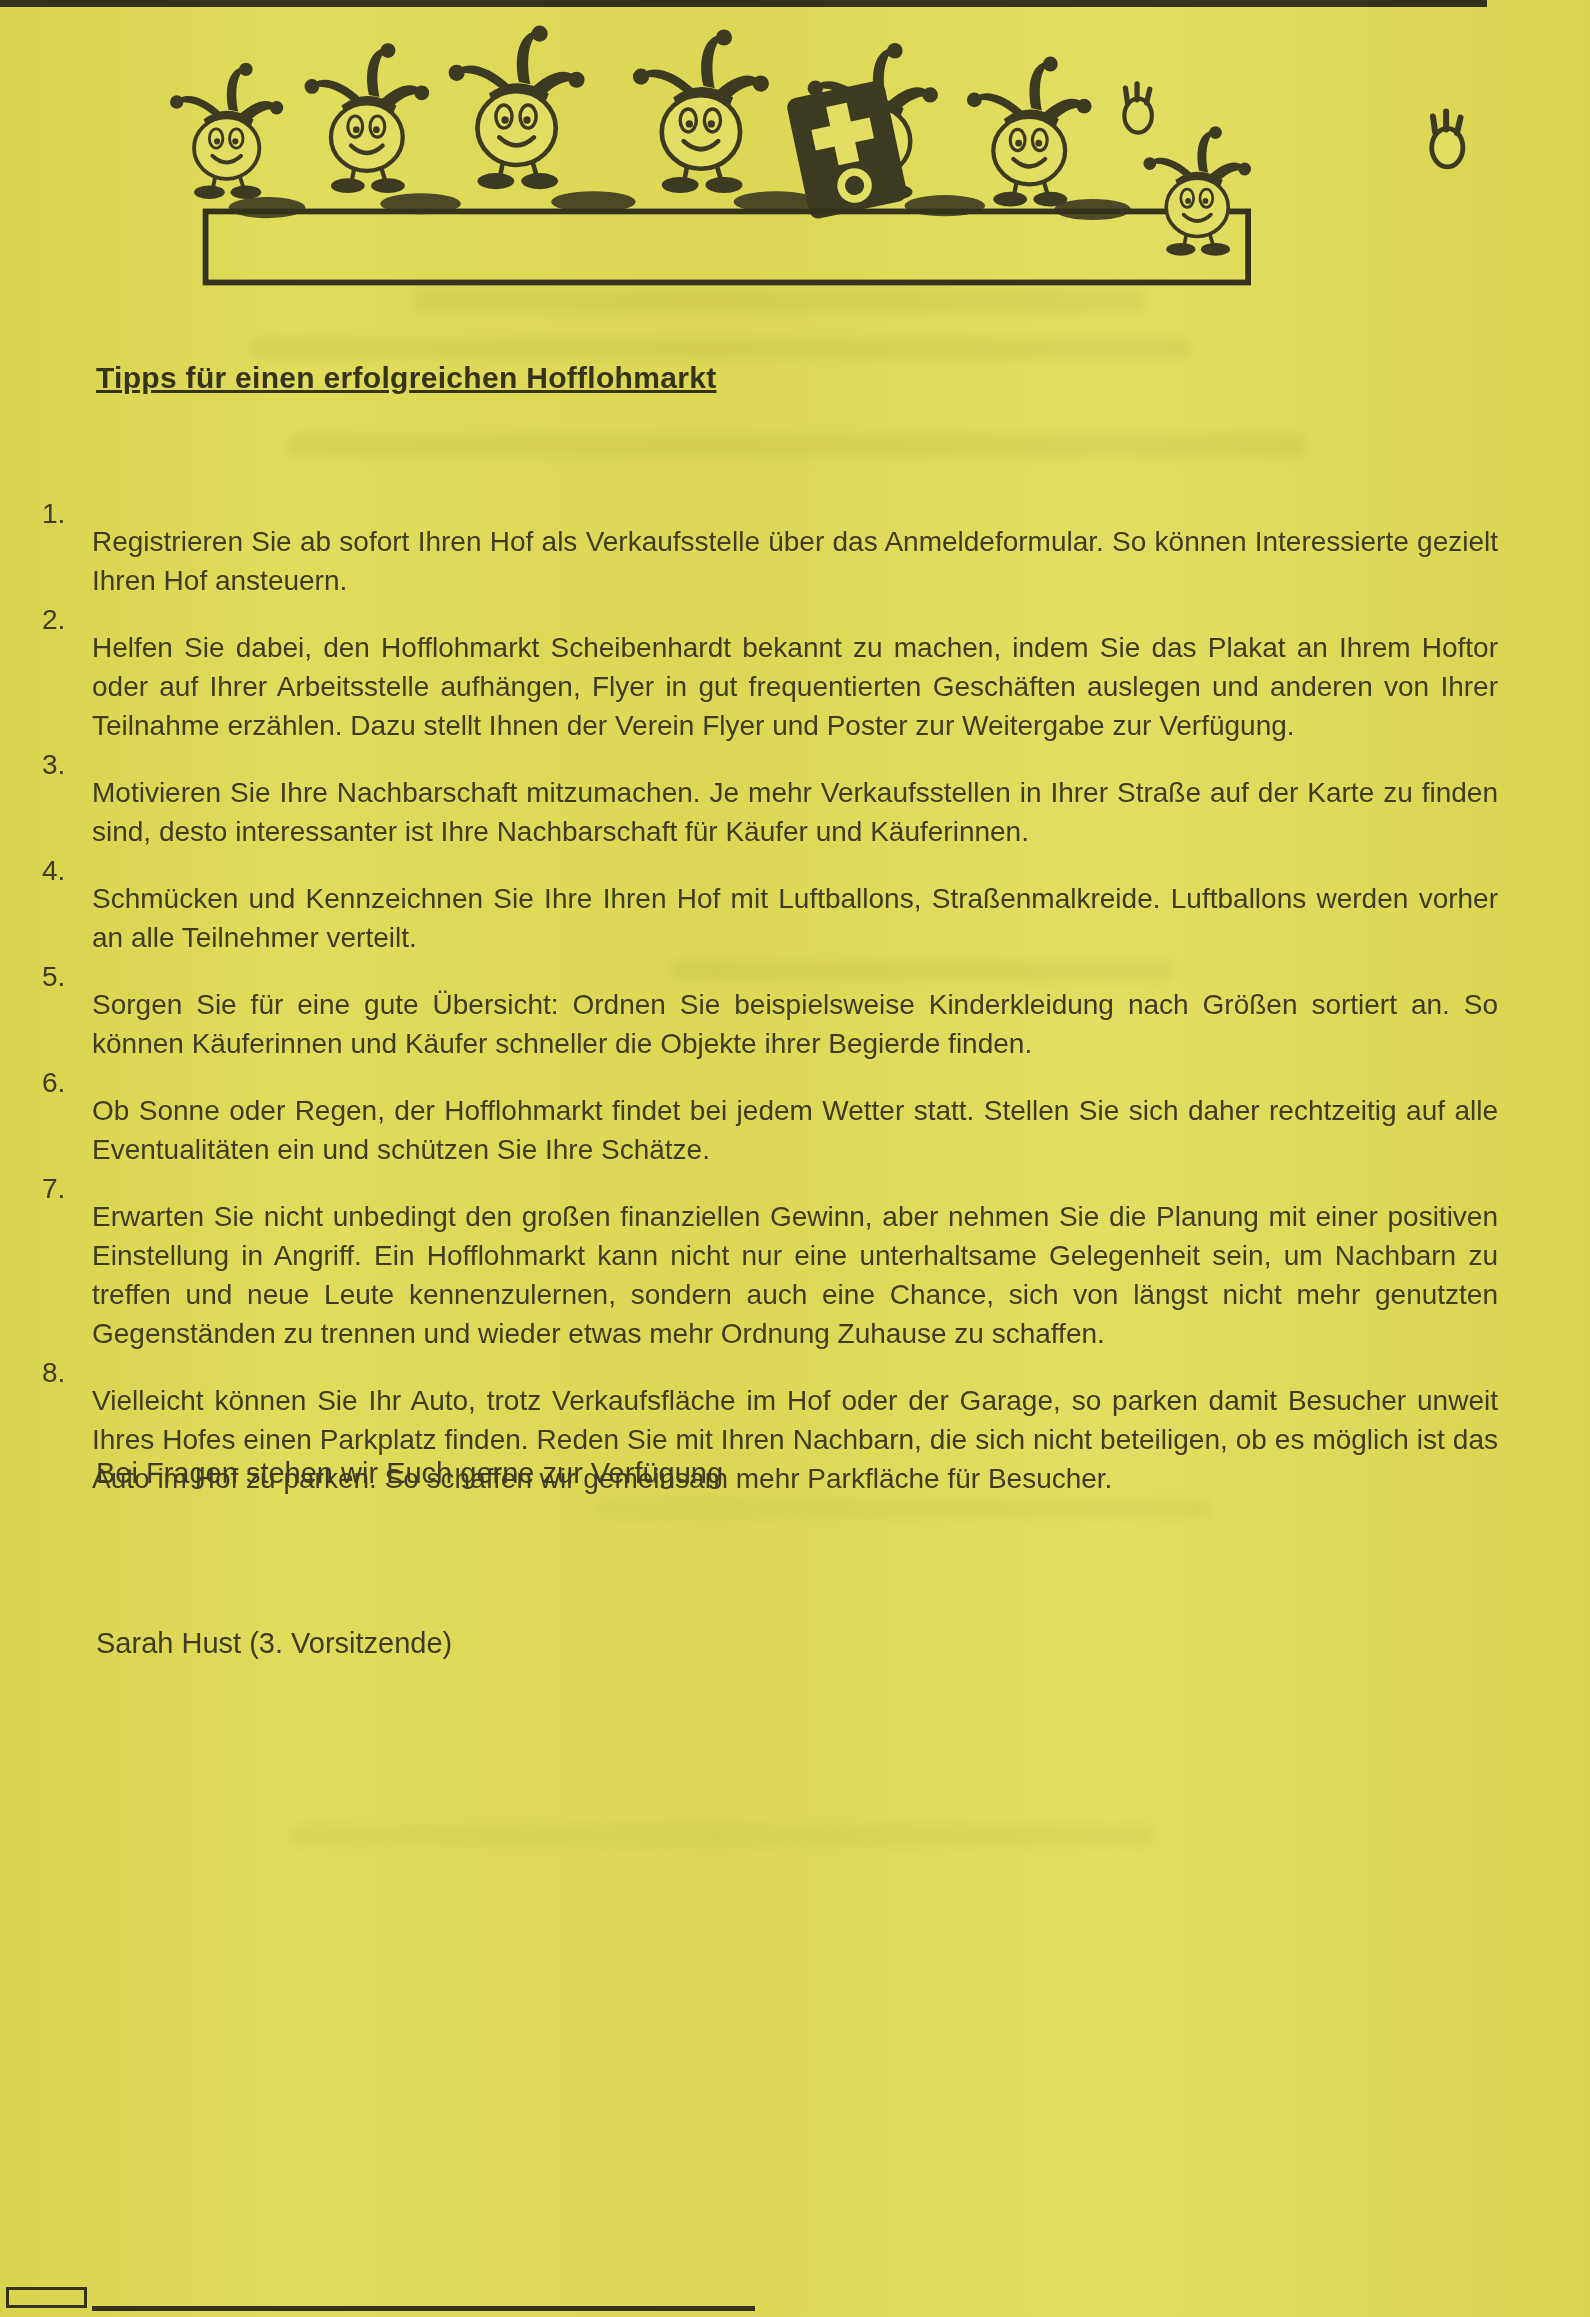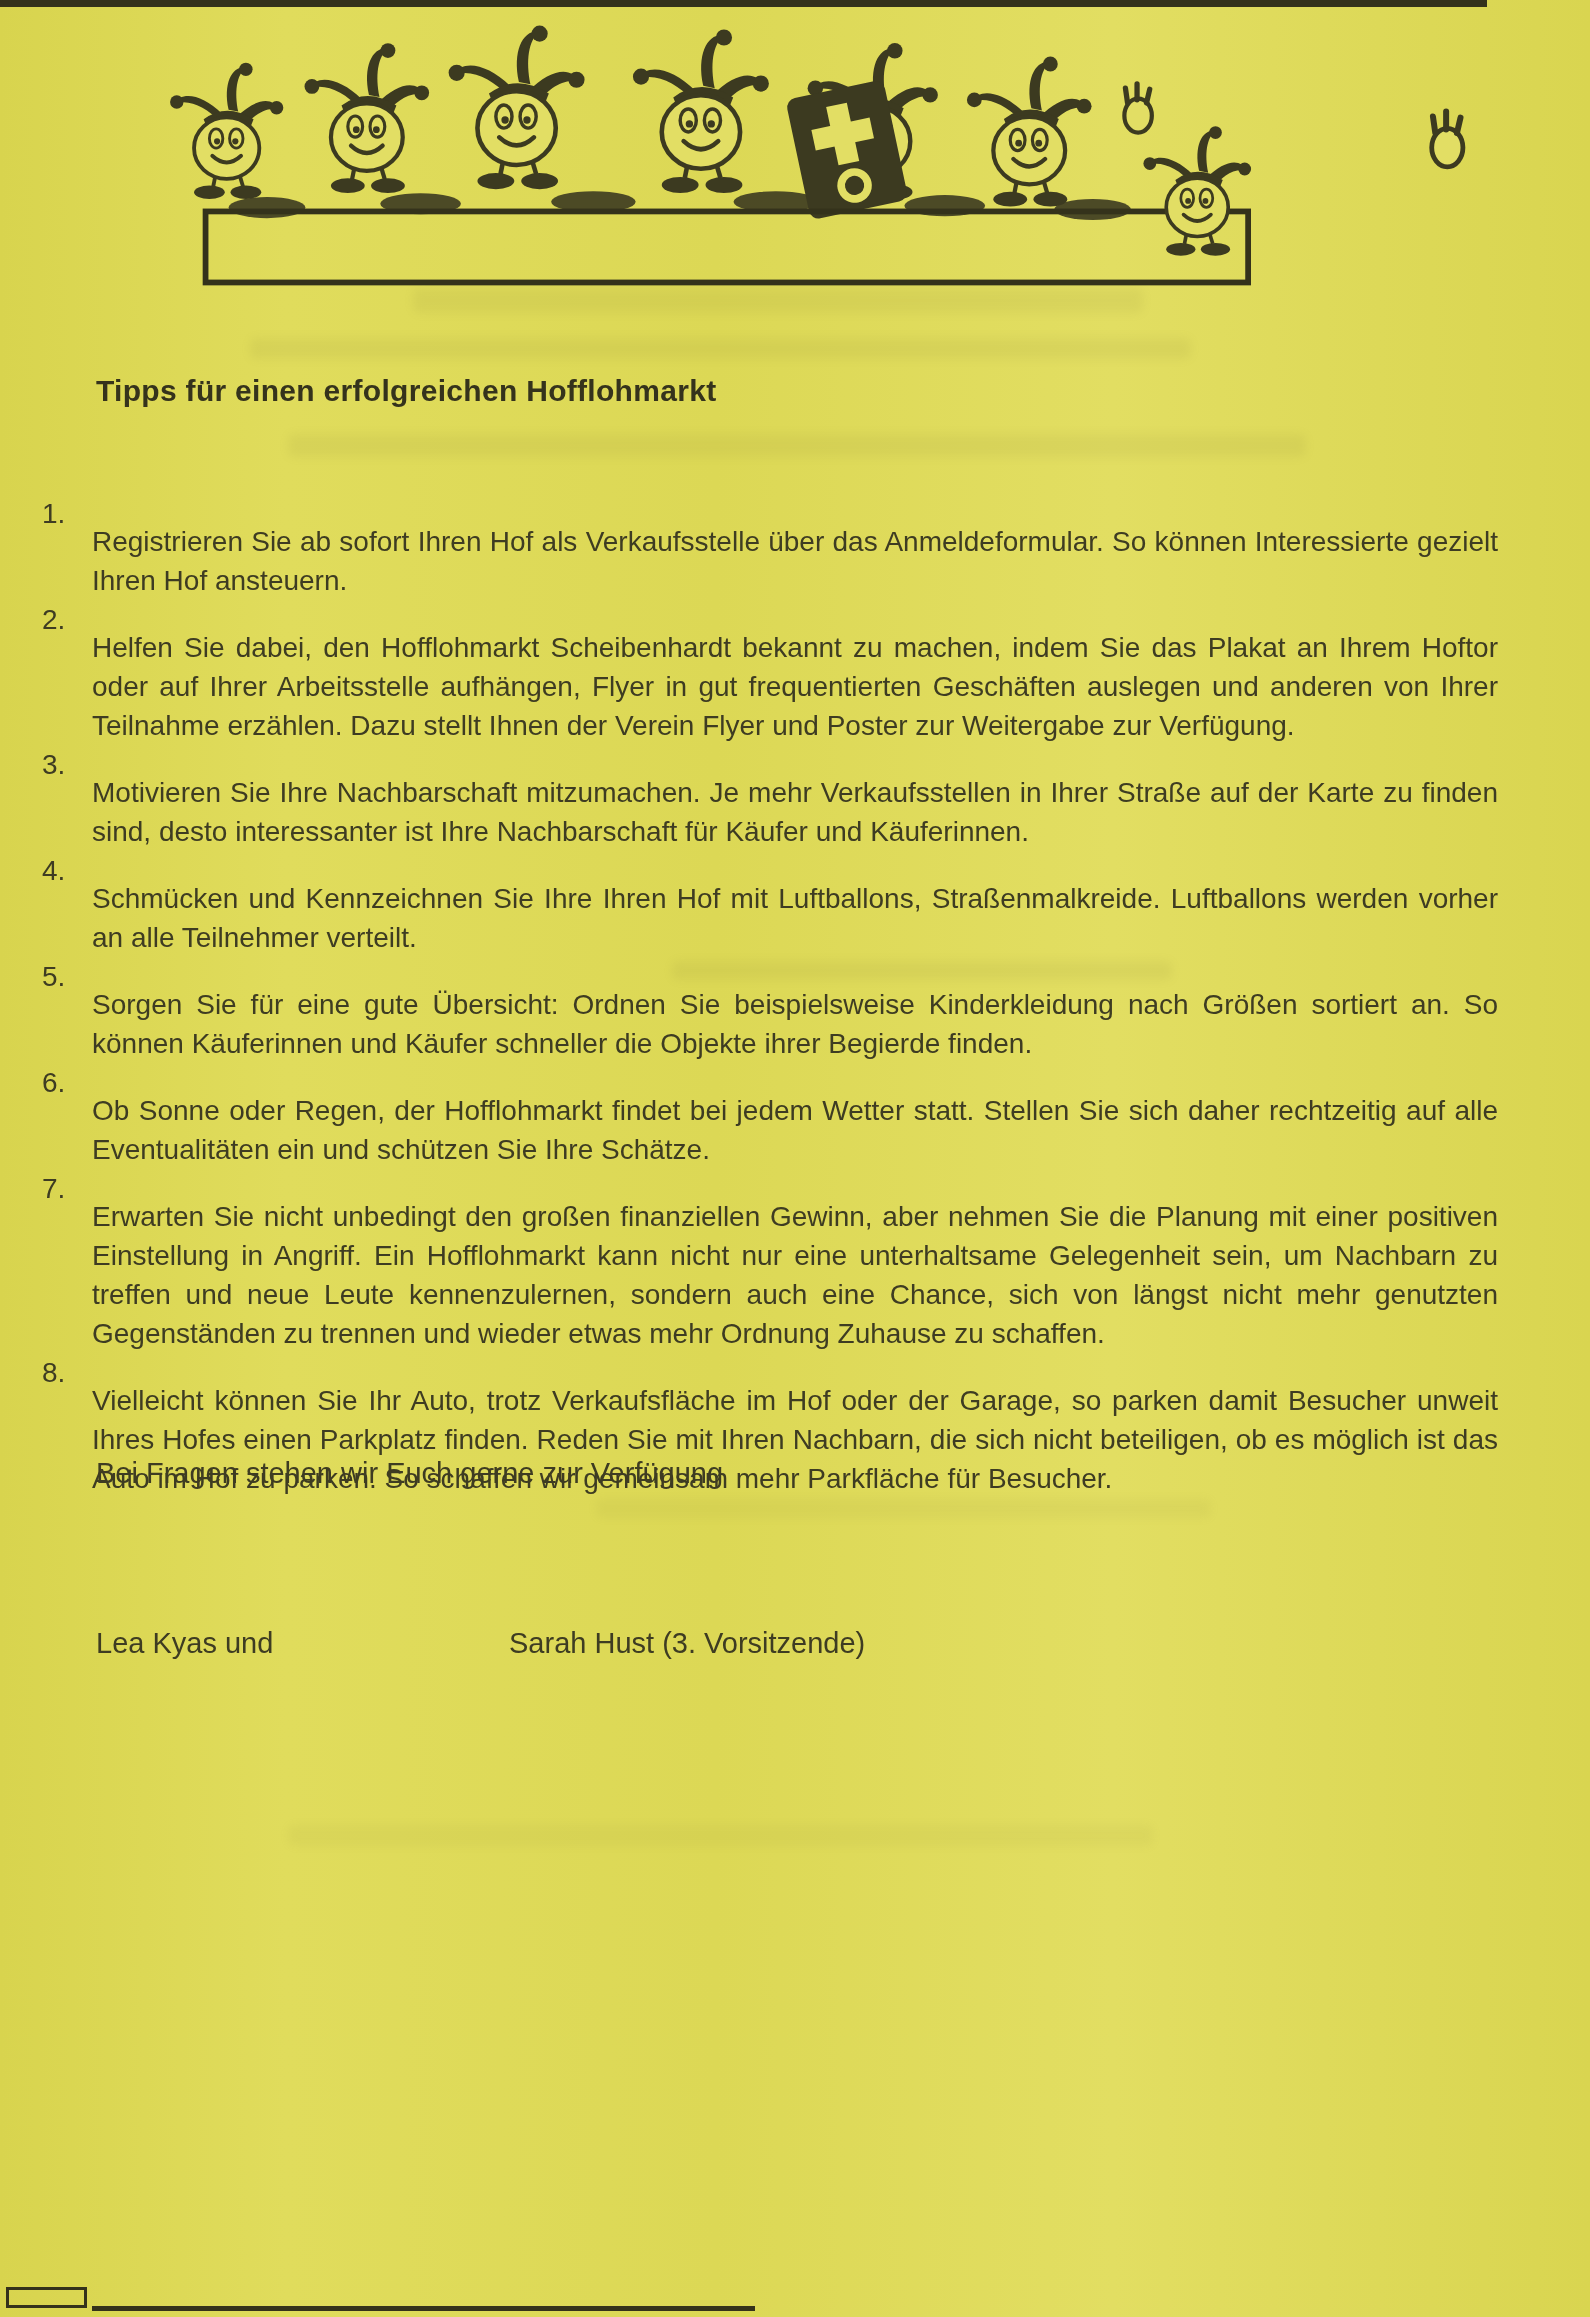--- a/index.html
+++ b/index.html
@@ -14,23 +14,24 @@
   .top-strip {
     position: absolute; top: 0; left: 0;
     width: 1487px; height: 6.7px;
     background: #34321b;
   }
   .illustration {
     position: absolute; top: 5.8px; left: 113px;
     width: 1364px; height: 288px;
   }
   .doc-title {
-    position: absolute; top: 374px; left: 96px;
+    position: absolute; top: 361px; left: 96px;
     font-size: 30px; font-weight: bold; letter-spacing: 0.3px;
     color: #35331c;
+    text-decoration: underline;
   }
   .tips {
     position: absolute; top: 494px; left: 42px;
     width: 1456px;
     list-style: none; margin: 0; padding: 0;
     font-size: 28px; line-height: 39px;
   }
   .tips li {
     display: grid;
     grid-template-columns: 50px 1fr;
@@ -187,19 +188,18 @@
   </li>
   <li>
     <span class="tip-num">8.</span>
     <span class="tip-text">Vielleicht können Sie Ihr Auto, trotz Verkaufsfläche im Hof oder der Garage, so parken damit Besucher unweit Ihres Hofes einen Parkplatz finden. Reden Sie mit Ihren Nachbarn, die sich nicht beteiligen, ob es möglich ist das Auto im Hof zu parken. So schaffen wir gemeinsam mehr Parkfläche für Besucher.</span>
   </li>
 </ol>
 
 <div class="closing">Bei Fragen stehen wir Euch gerne zur Verfügung</div>
 
 <div class="contacts">
-  <span>Lea Kyas und</span>
   <span>Sarah Hust (3. Vorsitzende)</span>
 </div>
 
 <div class="corner-mark"></div>
 <div class="bottom-line"></div>
 
 
 </body></html>

